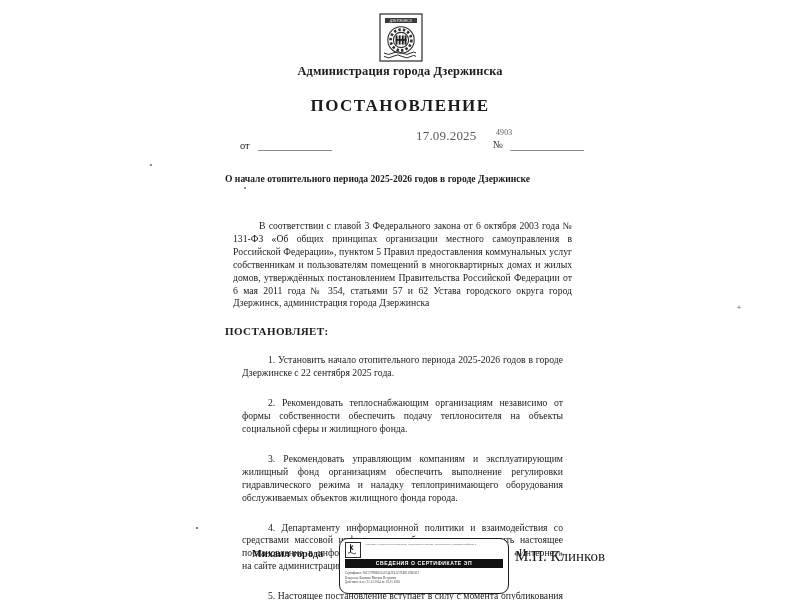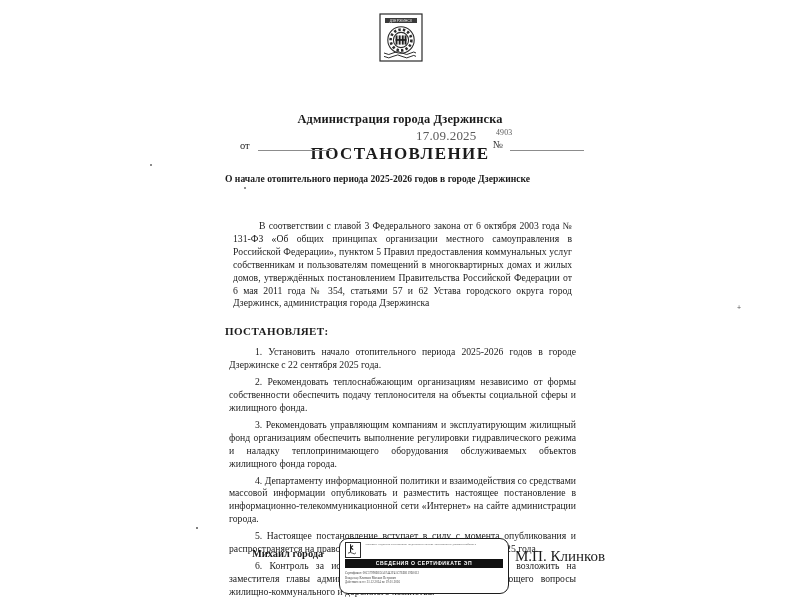--- a/index.html
+++ b/index.html
@@ -37,21 +37,20 @@
     left: 120px;
     top: 64px;
     width: 560px;
     text-align: center;
   }
   .org-line {
     font-weight: bold;
     font-size: 12.4px;
     line-height: 15px;
     letter-spacing: .1px;
-    margin-top: 48px;
   }
   .doc-kind {
     margin-top: 17px;
     font-weight: bold;
     font-size: 17px;
     letter-spacing: 1.4px;
   }
 
   
   .reg-row {
@@ -139,21 +138,21 @@
     letter-spacing: .4px;
     margin: 15px 0 9px 0;
     text-indent: 0;
     text-align: left;
   }
   .item {
     font-size: 9.7px;
     line-height: 12.9px;
     text-align: justify;
     text-indent: 26px;
-    margin: 4px;
+    margin: 17px;
   }
 
   
   .sign-row {
     position: absolute;
     left: 0;
     top: 548px;
     width: 800px;
     height: 20px;
   }

